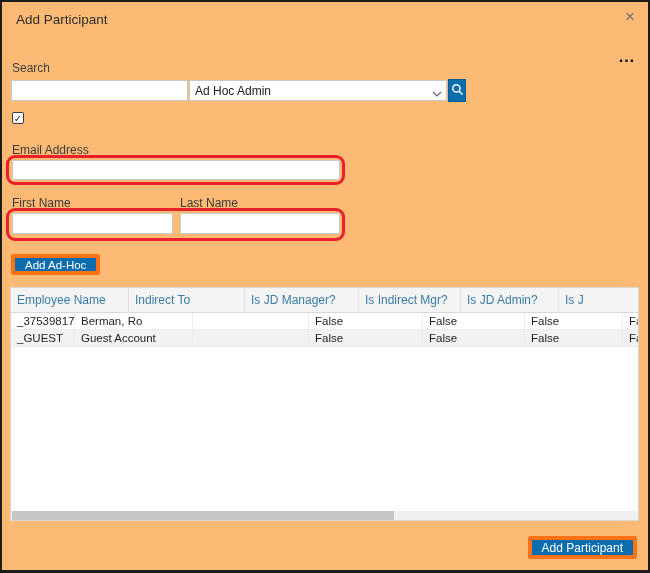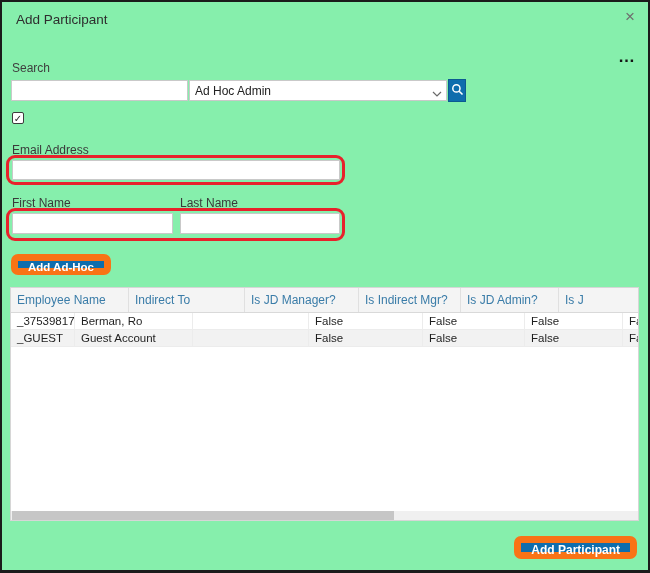--- a/index.html
+++ b/index.html
@@ -10,21 +10,21 @@
   *{box-sizing:border-box;margin:0;padding:0;}
   body{
     font-family:"Liberation Sans","DejaVu Sans",sans-serif;
     background:#fff;
   }
   .dialog{
     position:relative;
     width:650px;height:573px;
     border:2px solid #1b1b1b;
     border-bottom-width:3px;
-    background:#86efac;
+    background:#fdba74;
     overflow:hidden;
   }
   .title{
     position:absolute;left:14px;top:10px;
     font-size:13.5px;color:#2e2e2e;
   }
   .close{
     position:absolute;right:13px;top:6px;
     font-size:17px;color:#6e6e6e;line-height:1;
     cursor:pointer;
@@ -85,22 +85,22 @@
     border-radius:9px;
     pointer-events:none;
   }
   .red-box-1{left:4px;top:153px;width:339px;height:30px;}
   .red-box-2{left:4px;top:206px;width:339px;height:33px;}
   .email-input{left:10px;top:158px;width:328px;height:20px;}
   .first-input{left:10px;top:211px;width:161px;height:21px;}
   .last-input{left:178px;top:211px;width:160px;height:21px;}
   .btn{
     background:var(--accent);
-    border:7px solid #f97316;border-radius:7px;
-    color:#fff;font-weight:bold;font-family:inherit;
+    border:4px solid #f97316;border-radius:2px;
+    color:#fff;font-weight:normal;font-family:inherit;
     cursor:pointer;
   }
   .add-adhoc{
     position:absolute;left:9px;top:252px;
     height:21px;padding:0 10px;font-size:11.5px;
   }
   .add-participant{
     position:absolute;right:11px;top:534px;
     height:23px;padding:0 10px;font-size:12px;
   }

